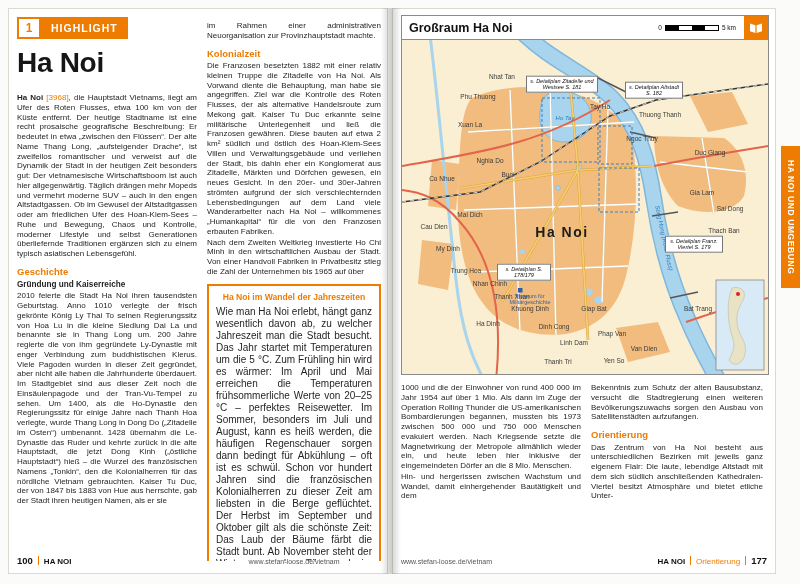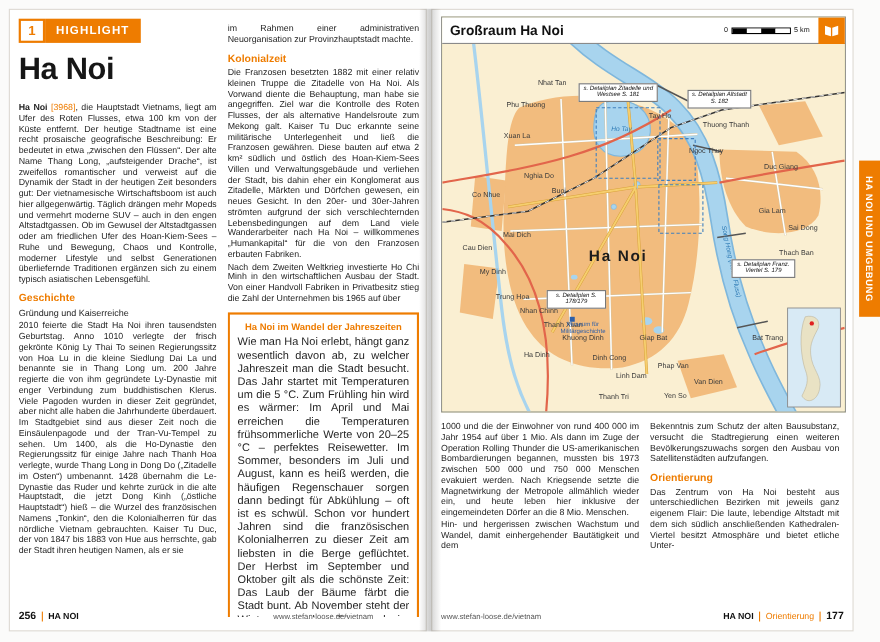--- a/index.html
+++ b/index.html
@@ -15,39 +15,39 @@
   .badge-num{width:20px;height:18px;border:2px solid #ee7c00;background:#fff;color:#ee7c00;
              font-weight:bold;font-size:12px;display:flex;align-items:center;justify-content:center;}
   .badge-label{background:#ee7c00;color:#fff;font-weight:bold;font-size:10.5px;letter-spacing:1px;
                display:flex;align-items:center;padding:0 10px;}
   .title{position:absolute;left:8px;top:38px;font-size:28px;font-weight:bold;color:#161616;letter-spacing:-0.3px;}
   .col{position:absolute;font-size:8px;line-height:1.22;text-align:justify;overflow:hidden;}
   .lcol1{left:8px;top:84px;width:180px;height:466px;}
   .lcol2{left:198px;top:12px;width:174px;height:540px;}
   .col p{margin:0 0 1px 0;}
   .h-orange{color:#ee7c00;font-weight:bold;font-size:9.5px;margin:7px 0 2px 0;text-align:left;}
-  .subhead{font-weight:normal;font-size:8.2px;margin:3px 0 1px 0;text-align:left;}
+  .subhead{font-weight:bold;font-size:8.2px;margin:3px 0 1px 0;text-align:left;}
   .bold{font-weight:bold;}
   .ref{color:#ee7c00;font-weight:normal;}
   .season-box{margin-top:7px;border:2px solid #ee7c00;padding:6px 7px 22px 7px;}
   .season-title{color:#ee7c00;font-weight:bold;font-size:8.6px;text-align:center;margin:0 0 4px 0;}
   .season-text{font-size:10px;line-height:1.2;text-align:justify;}
   
   .footer{position:absolute;bottom:7px;font-size:8px;display:flex;align-items:baseline;gap:5px;}
   .f-left{left:8px;}
   .f-right{right:8px;}
   .f-page{font-weight:bold;font-size:9.5px;color:#111;}
   .f-chapter{font-weight:bold;font-size:8px;color:#111;}
   .f-section{color:#ee7c00;font-size:8px;}
   .f-sep{display:inline-block;width:0;height:9px;border-left:1.5px solid #ee7c00;align-self:center;}
   .f-url{position:absolute;bottom:8px;font-size:7px;color:#555;}
   .f-url-left{left:198px;width:174px;text-align:center;}
   .f-url-right{left:8px;}
   
-  .map-box{position:absolute;left:8px;top:6px;width:368px;height:360px;border:1px solid #8a8a8a;box-sizing:border-box;background:#fef9c3;}
+  .map-box{position:absolute;left:8px;top:6px;width:368px;height:360px;border:1px solid #8a8a8a;box-sizing:border-box;background:#86efac;}
   .map-header{height:24px;display:flex;align-items:center;padding:0 0 0 7px;border-bottom:1px solid #8a8a8a;box-sizing:border-box;background:#fff;}
   .map-title{font-size:12.5px;font-weight:bold;color:#111;}
   .scale{margin-left:auto;display:flex;align-items:center;gap:3px;font-size:6.5px;color:#111;}
   .scale-bar{display:flex;border:1px solid #000;height:4px;}
   .scale-bar span{width:13px;height:4px;}
   .sb-b{background:#000;} .sb-w{background:#fff;}
   .pages-icon{width:24px;height:24px;background:#ee7c00;display:flex;align-items:center;justify-content:center;margin-left:8px;}
   .map-body{position:relative;width:366px;height:334px;overflow:hidden;}
   .map-body svg{position:absolute;left:0;top:0;}
   .map-overlay{position:absolute;left:0;top:0;width:366px;height:334px;pointer-events:none;}
@@ -90,21 +90,21 @@
       <div class="h-orange">Kolonialzeit</div>
       <p>Die Franzosen besetzten 1882 mit einer relativ kleinen Truppe die Zitadelle von Ha Noi. Als Vorwand diente die Behauptung, man habe sie angegriffen. Ziel war die Kontrolle des Roten Flusses, der als alternative Handelsroute zum Mekong galt. Kaiser Tu Duc erkannte seine militärische Unterlegenheit und ließ die Franzosen gewähren. Diese bauten auf etwa 2 km² südlich und östlich des Hoan-Kiem-Sees Villen und Verwaltungsgebäude und verliehen der Stadt, bis dahin eher ein Konglomerat aus Zitadelle, Märkten und Dörfchen gewesen, ein neues Gesicht. In den 20er- und 30er-Jahren strömten aufgrund der sich verschlechternden Lebensbedingungen auf dem Land viele Wanderarbeiter nach Ha Noi – willkommenes „Humankapital“ für die von den Franzosen erbauten Fabriken.</p>
       <p>Nach dem Zweiten Weltkrieg investierte Ho Chi Minh in den wirtschaftlichen Ausbau der Stadt. Von einer Handvoll Fabriken in Privatbesitz stieg die Zahl der Unternehmen bis 1965 auf über</p>
       <div class="season-box">
         <div class="season-title">Ha Noi im Wandel der Jahreszeiten</div>
         <div class="season-text">Wie man Ha Noi erlebt, hängt ganz wesentlich davon ab, zu welcher Jahreszeit man die Stadt besucht. Das Jahr startet mit Temperaturen um die 5 °C. Zum Frühling hin wird es wärmer: Im April und Mai erreichen die Temperaturen frühsommerliche Werte von 20–25 °C – perfektes Reisewetter. Im Sommer, besonders im Juli und August, kann es heiß werden, die häufigen Regenschauer sorgen dann bedingt für Abkühlung – oft ist es schwül. Schon vor hundert Jahren sind die französischen Kolonialherren zu dieser Zeit am liebsten in die Berge geflüchtet. Der Herbst im September und Oktober gilt als die schönste Zeit: Das Laub der Bäume färbt die Stadt bunt. Ab November steht der Winter vor der Tür, und im Dezember kann es – zumindest was die Temperaturen angeht – richtig weihnachtlich werden.</div>
       </div>
     </div>
 
     <div class="footer f-left">
-      <span class="f-page">256</span>
+      <span class="f-page">100</span>
       <span class="f-sep"></span>
       <span class="f-chapter">HA NOI</span>
     </div>
     <div class="f-url f-url-left">www.stefan-loose.de/vietnam</div>
   </div>
 
   <div class="page page-right">
 
     <div class="map-box">
       <div class="map-header">

